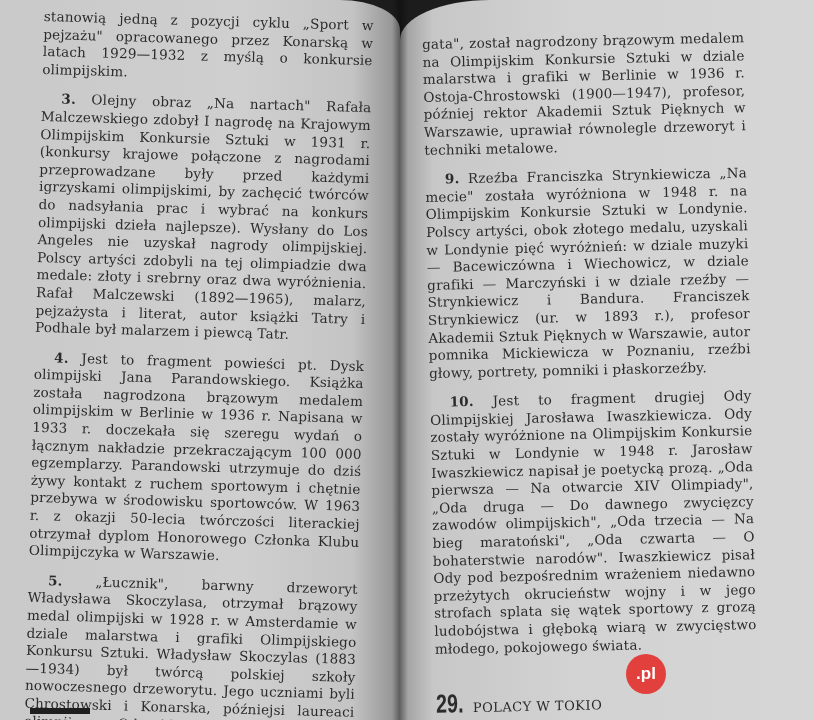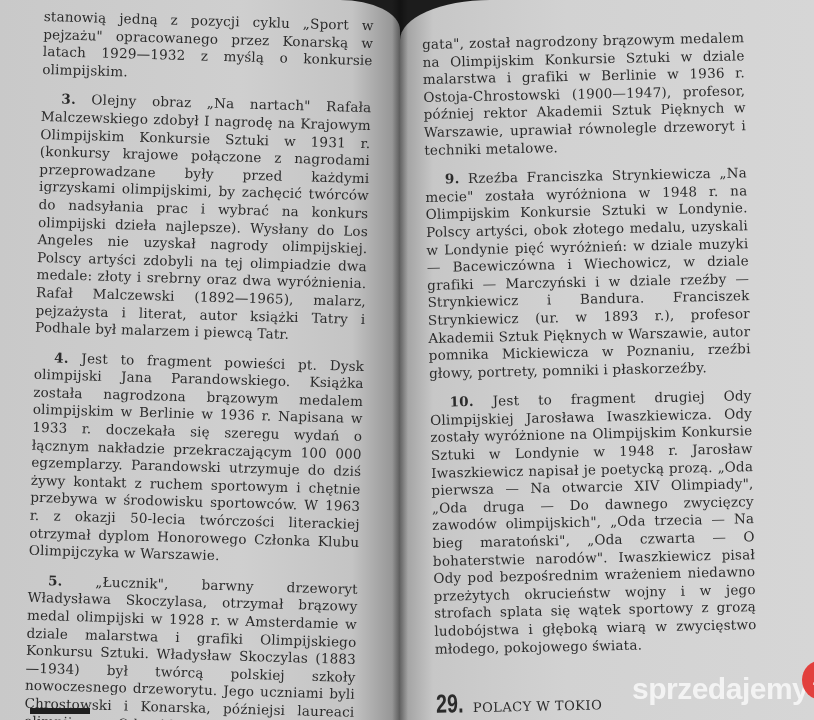--- a/index.html
+++ b/index.html
@@ -93,16 +93,15 @@
         <span class="chapter-num">29.</span>
         <span class="chapter-title">POLACY W TOKIO</span>
       </div>
 
     </div>
   </div>
 
   <div class="gutter"></div>
 
   <div class="watermark">
-    <span class="wm-text">sprzedajemy</span>
     <span class="wm-badge">.pl</span>
   </div>
 </div>
 
 </body></html>

